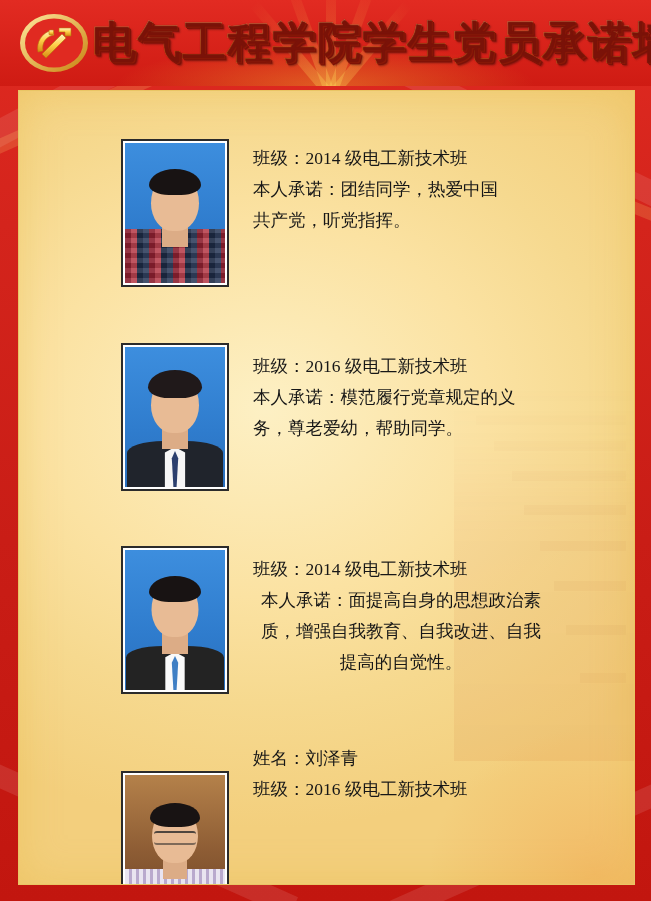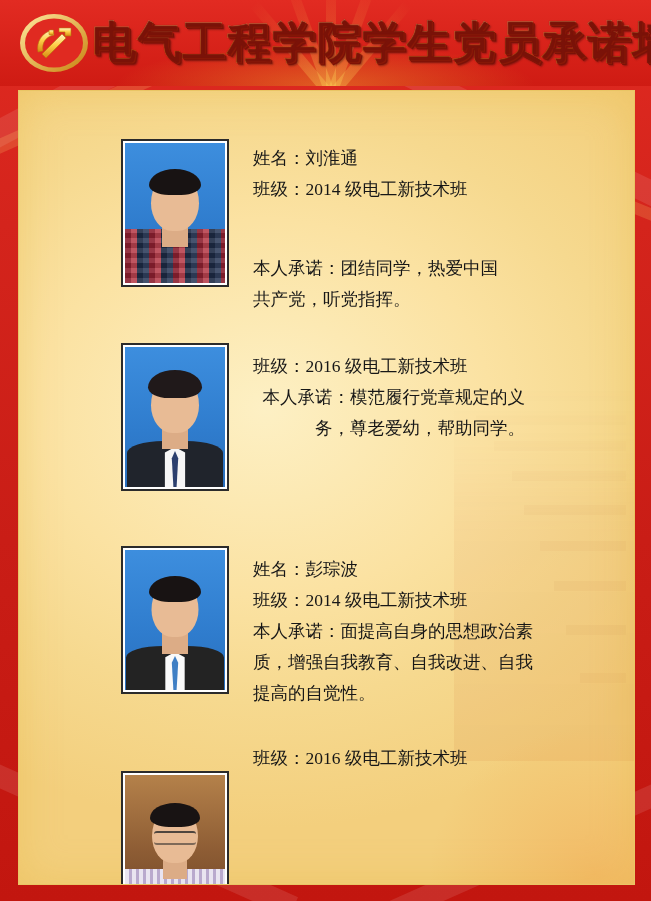--- a/index.html
+++ b/index.html
@@ -309,26 +309,23 @@
       <div class="photo-frame">
         <div class="photo">
           <div class="ph-plaid" style="height:54px;"></div>
           <div class="ph-neck" style="width:26px; height:24px; top:80px;"></div>
           <div class="ph-head" style="width:48px; height:58px; top:30px;"></div>
           <div class="ph-hair short" style="width:52px; height:26px; top:26px;"></div>
         </div>
       </div>
       <div class="fields">
         <div class="field">
-          <span class="label">姓名：</span><span class="value">刘淮通</span>
-        </div>
-        <div class="field">
           <span class="label">班级：</span><span class="value">2014 级电工新技术班</span>
         </div>
-        <div class="field wrap" style="width:262px;margin-top:48px;">
+        <div class="field wrap" style="width:262px;">
           <span class="label">本人承诺：</span><span class="value">团结同学，热爱中国共产党，听党指挥。</span>
         </div>
       </div>
     </div>
 
     <div class="entry" id="entry-2">
       <div class="photo-frame">
         <div class="photo">
           <div class="ph-shirt" style="width:78px; height:48px;"></div>
           <div class="ph-body" style="width:96px; height:46px; background:#20242c;"></div>
@@ -336,61 +333,61 @@
           <div class="ph-tie" style="width:16px; height:36px; background:#2b3f6e;"></div>
           <div class="ph-neck" style="width:26px; height:24px; top:78px;"></div>
           <div class="ph-head" style="width:48px; height:58px; top:28px;"></div>
           <div class="ph-hair" style="width:54px; height:28px; top:23px;"></div>
         </div>
       </div>
       <div class="fields">
         <div class="field">
           <span class="label">班级：</span><span class="value">2016 级电工新技术班</span>
         </div>
-        <div class="field wrap" style="width:272px;text-align:right;">
+        <div class="field wrap" style="width:272px;">
           <span class="label">本人承诺：</span><span class="value">模范履行党章规定的义务，尊老爱幼，帮助同学。</span>
         </div>
       </div>
     </div>
 
     <div class="entry" id="entry-3">
       <div class="photo-frame">
         <div class="photo">
           <div class="ph-body" style="width:98px; height:44px; background:#232323;"></div>
           <div class="ph-shirt" style="width:44px; height:38px; background:#fafafa;"></div>
           <div class="ph-tie" style="width:16px; height:34px; background:#3f7fc4;"></div>
           <div class="ph-neck" style="width:26px; height:24px; top:80px;"></div>
           <div class="ph-head" style="width:47px; height:57px; top:30px;"></div>
           <div class="ph-hair short" style="width:52px; height:26px; top:26px;"></div>
         </div>
       </div>
       <div class="fields">
         <div class="field">
-          <span class="label">姓名：</span><span class="value">彭琮波</span>
-        </div>
-        <div class="field">
           <span class="label">班级：</span><span class="value">2014 级电工新技术班</span>
         </div>
-        <div class="field wrap" style="width:296px;">
+        <div class="field wrap" style="width:296px;text-align:center;">
           <span class="label">本人承诺：</span><span class="value">面提高自身的思想政治素质，增强自我教育、自我改进、自我提高的自觉性。</span>
         </div>
       </div>
     </div>
 
     <div class="entry" id="entry-4">
       <div class="photo-frame" style="margin-top:28px;">
         <div class="photo warm">
           <div class="ph-stripes" style="height:46px;"></div>
           <div class="ph-neck" style="width:24px; height:22px; top:82px;"></div>
           <div class="ph-head" style="width:46px; height:56px; top:32px;"></div>
           <div class="ph-hair short" style="width:50px; height:24px; top:28px;"></div>
           <div class="ph-glasses" style="width:42px; height:10px; top:56px;"></div>
         </div>
       </div>
       <div class="fields">
         <div class="field">
+          <span class="label">姓名：</span><span class="value">刘泽青</span>
+        </div>
+        <div class="field">
           <span class="label">班级：</span><span class="value">2016 级电工新技术班</span>
         </div>
       </div>
     </div>
 
   </div>
 </div>
 
 </body></html>

